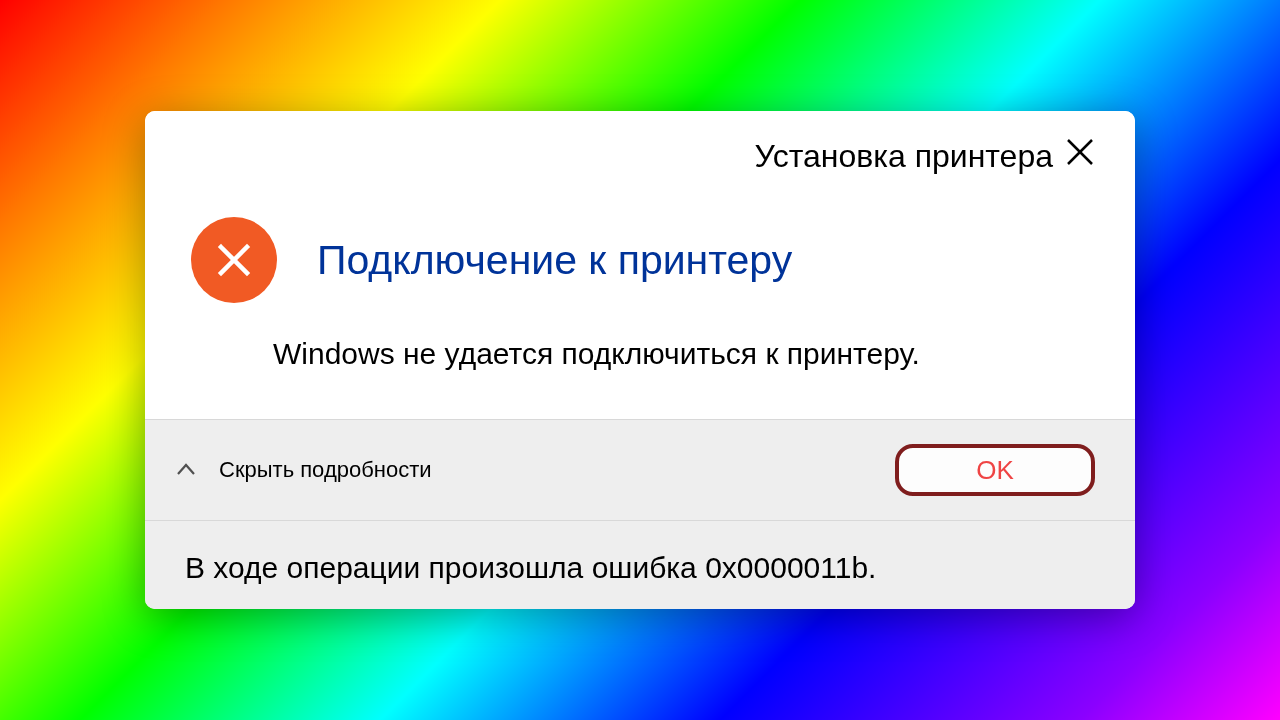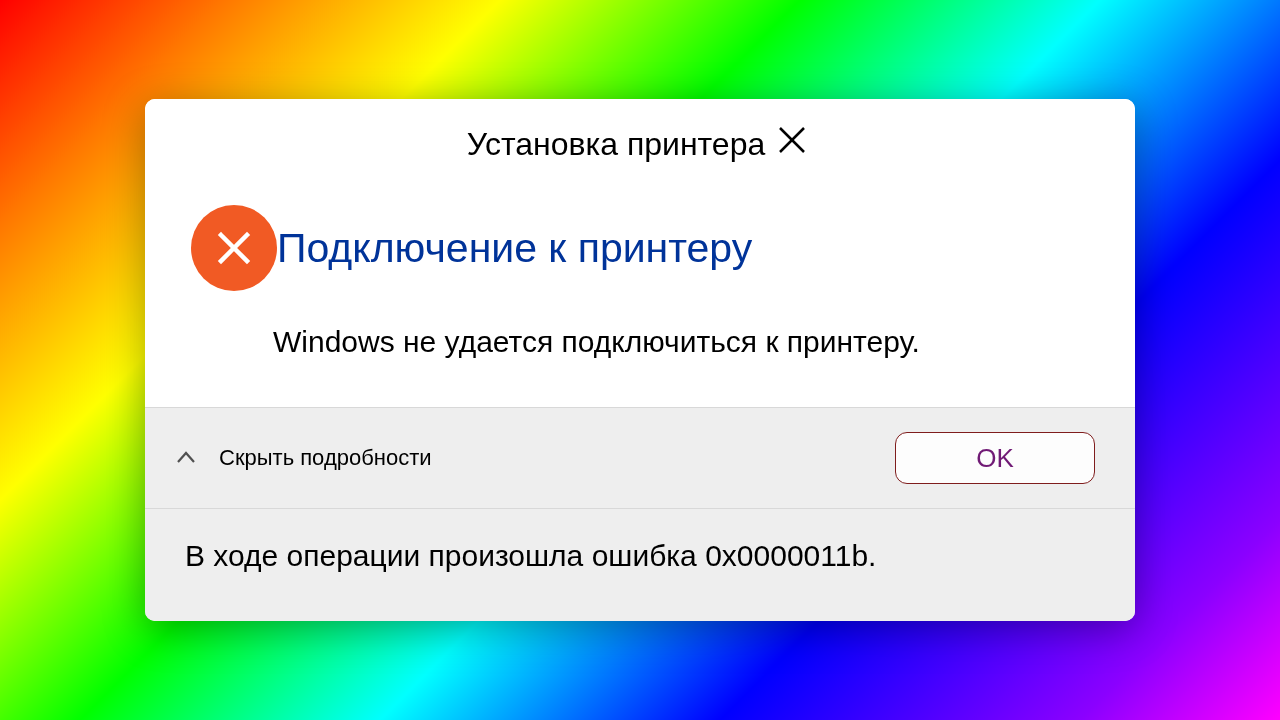--- a/index.html
+++ b/index.html
@@ -19,21 +19,21 @@
       width: 990px;
       background: #ffffff;
       border-radius: 10px;
       box-shadow: 0 8px 40px rgba(0,0,0,0.35);
       overflow: hidden;
       position: relative;
     }
     .titlebar {
       display: flex;
       align-items: center;
-      justify-content: center;
+      justify-content: flex-end;
       padding: 22px 34px 10px 34px;
       background: #ffffff;
     }
     .title-text {
       font-size: 32px;
       color: #000;
       font-weight: 400;
     }
     .close-btn {
       width: 54px;
@@ -48,20 +48,21 @@
       width: 32px;
       height: 32px;
     }
     .content {
       background: #ffffff;
       padding: 28px 40px 44px 46px;
     }
     .content-row {
       display: flex;
       align-items: center;
+      gap: 40px;
       margin-bottom: 30px;
     }
     .error-icon {
       width: 86px;
       height: 86px;
       border-radius: 50%;
       background: #f15a24;
       display: flex;
       align-items: center;
       justify-content: center;
@@ -105,33 +106,33 @@
       justify-content: center;
     }
     .chevron svg {
       width: 22px;
       height: 22px;
     }
     .ok-button {
       width: 200px;
       height: 52px;
       background: #fdfdfd;
-      border: 1px solid #7f1d1d;
-      border-radius: 12px;
+      border: 4px solid #7f1d1d;
+      border-radius: 18px;
       font-size: 26px;
-      color: #701a75;
+      color: #ef4444;
       display: flex;
       align-items: center;
       justify-content: center;
       font-family: inherit;
     }
     .details-panel {
       background: #eeeeee;
       border-top: 1px solid #d8d8d8;
-      padding: 30px 40px 48px 40px;
+      padding: 30px 40px 24px 40px;
       font-size: 30px;
       color: #000;
     }
   </style>
 </head>
 <body>
 
 <div class="dialog">
 
   <div class="titlebar">

